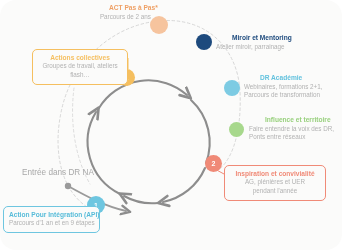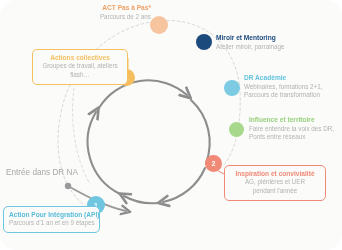--- a/index.html
+++ b/index.html
@@ -32,20 +32,21 @@
     justify-content:center;
     line-height:1;
   }
 
   .lbl{position:absolute;}
   .lbl .t{
     font-size:6.6px;
     font-weight:bold;
     line-height:1.35;
     white-space:nowrap;
+    margin-left:16px;
   }
   .lbl .s{
     font-size:6.3px;
     color:#b2b2b2;
     line-height:1.35;
     white-space:nowrap;
   }
 
   .boxed{
     position:absolute;

